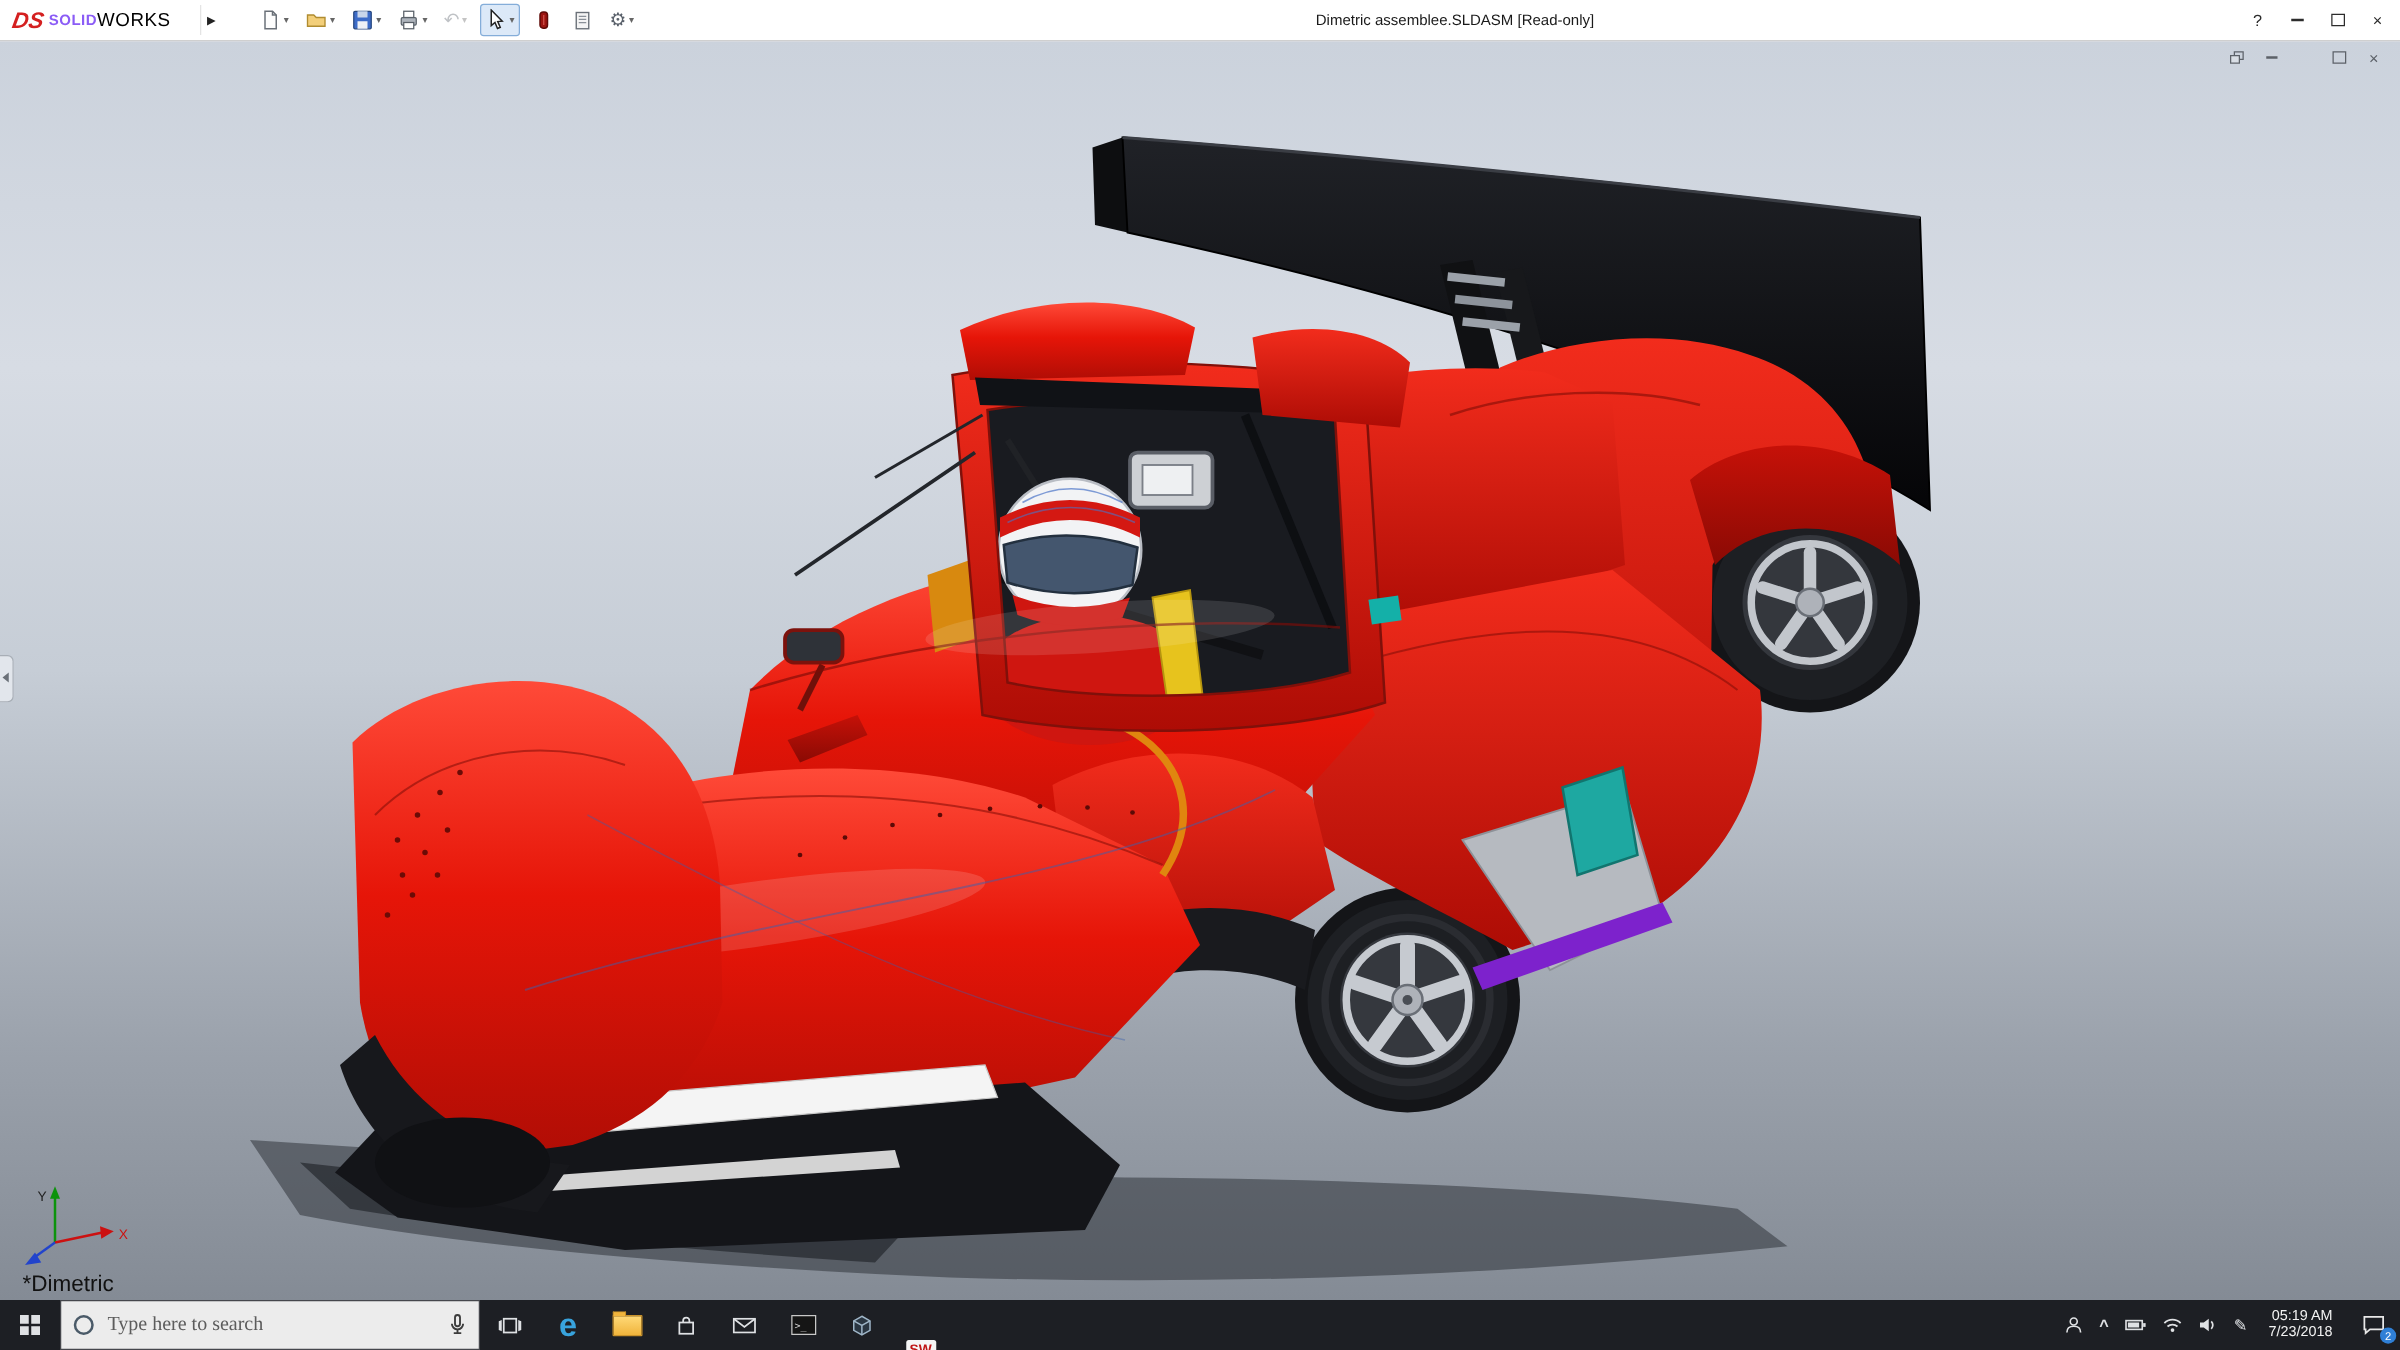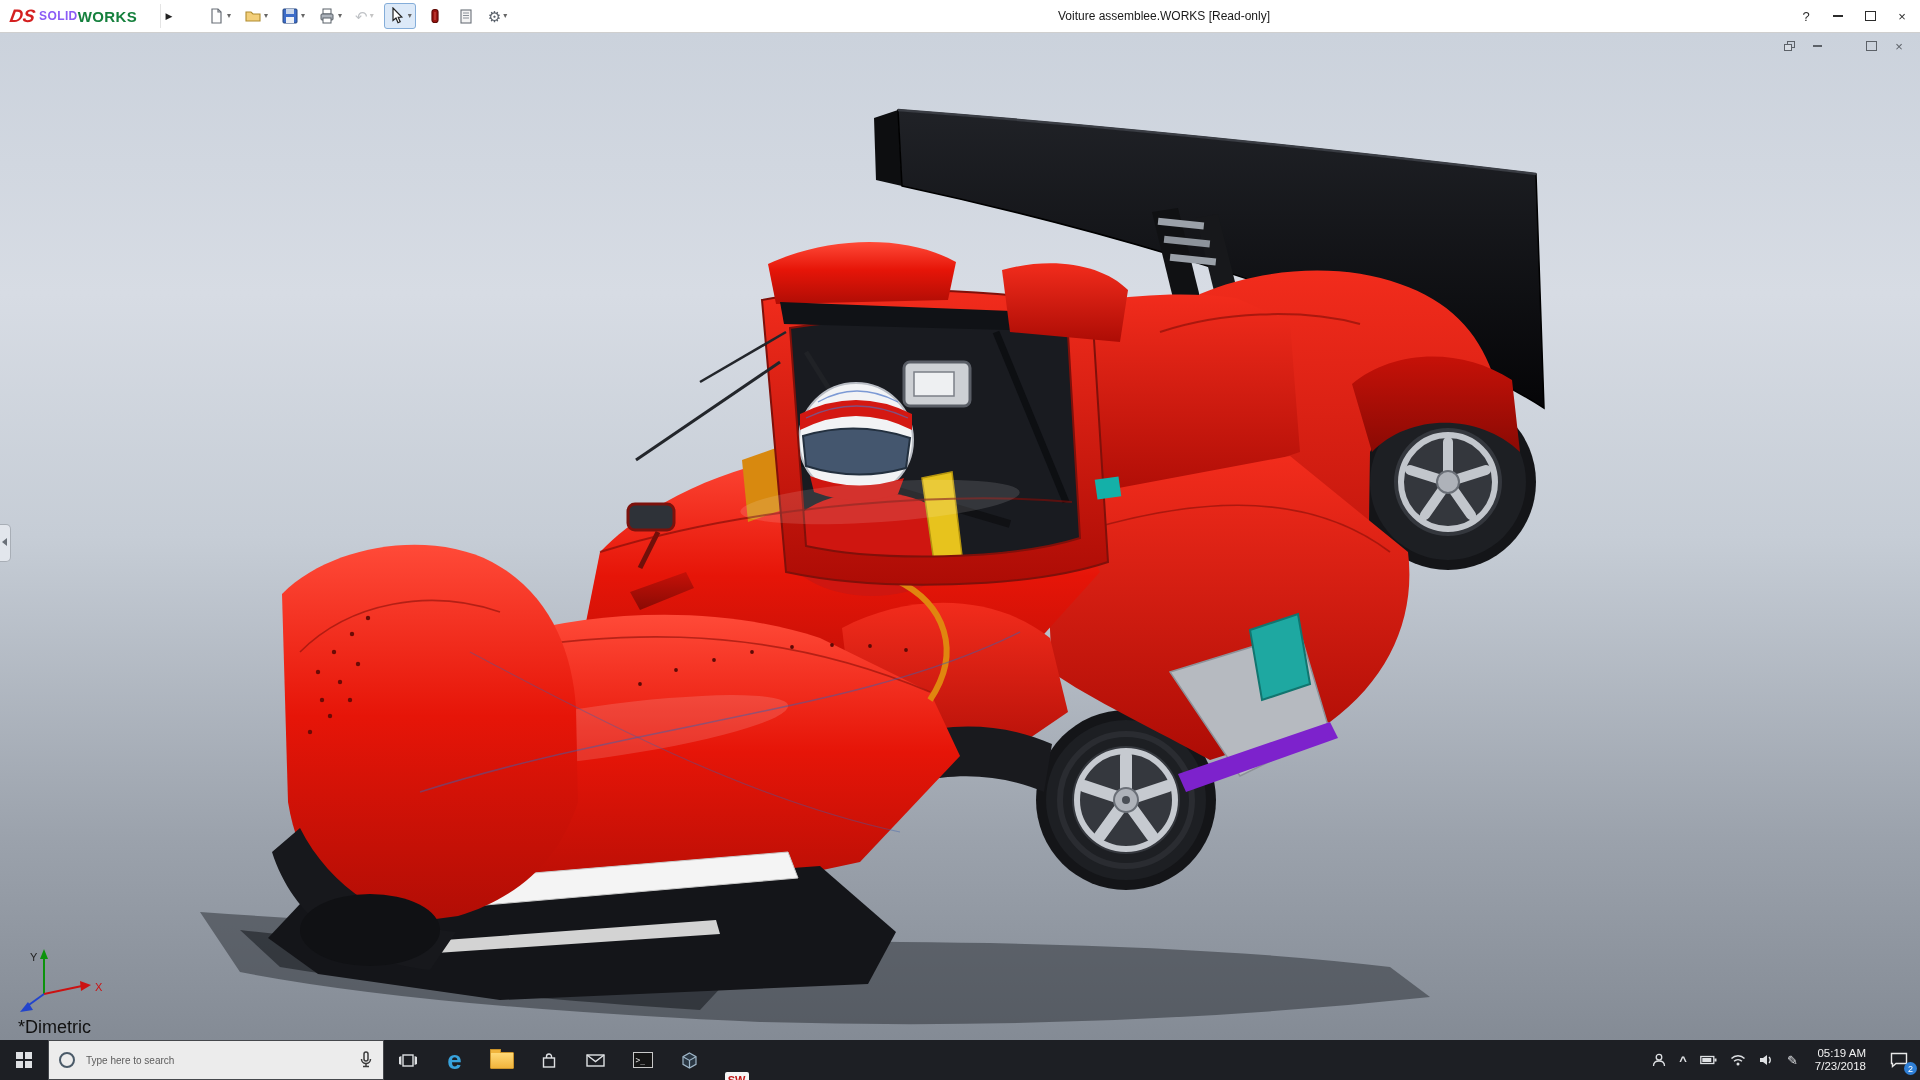--- a/index.html
+++ b/index.html
@@ -4,21 +4,21 @@
 <style>
   html,body{margin:0;padding:0;background:#555;}
   body{width:1920px;height:1080px;overflow:hidden;font-family:"Liberation Sans",sans-serif;}
   .screen{position:relative;width:1920px;height:1080px;background:#fff;}
 
   
   .titlebar{position:absolute;top:0;left:0;right:0;height:32px;background:#ffffff;border-bottom:1px solid #cfcfcf;z-index:30;}
   .brand{position:absolute;left:10px;top:0;height:32px;display:flex;align-items:center;}
   .ds{color:#d42020;font-weight:bold;font-style:italic;font-size:18px;transform:skewX(-10deg);margin-right:4px;}
   .solid{font-weight:700;color:#8b5cf6;font-size:12px;letter-spacing:.4px;}
-  .works{font-weight:700;color:#15803d;font-size:15px;letter-spacing:.4px;}
+  .works{font-weight:400;color:#000000;font-size:15px;letter-spacing:.4px;}
   .flyout{position:absolute;left:160px;top:4px;width:16px;height:24px;display:flex;align-items:center;justify-content:center;font-size:9px;color:#222;cursor:pointer;border-left:1px solid #e4e4e4;}
   .tb{position:absolute;left:204px;top:0;height:32px;display:flex;align-items:center;}
   .tb-btn{display:flex;align-items:center;height:26px;padding:0 3px;margin-right:7px;border-radius:3px;cursor:pointer;}
   .tb-btn svg{display:block;}
   .caret{font-size:8px;color:#666;margin-left:2px;line-height:1;}
   .tb-btn.disabled{opacity:.38;}
   .tb-btn.pressed{background:#dce9f8;border:1px solid #84add9;height:24px;}
   .glyph-btn{font-size:15px;color:#59606a;line-height:1;}
   .title{position:absolute;left:1164px;top:0;transform:translateX(-50%);height:32px;display:flex;align-items:center;font-size:12px;color:#1a1a1a;white-space:nowrap;}
   .winctl{position:absolute;right:2px;top:0;height:32px;display:flex;align-items:center;}
@@ -43,21 +43,21 @@
   .triad{position:absolute;left:10px;bottom:24px;z-index:4;}
   .viewlabel{position:absolute;left:18px;bottom:2px;font-size:18px;color:#111;z-index:4;}
 
   
   .taskbar{position:absolute;left:0;right:0;bottom:0;height:40px;background:#1d1f24;display:flex;align-items:stretch;z-index:40;}
   .start{width:48px;display:flex;align-items:center;justify-content:center;cursor:pointer;}
   .win-logo{display:grid;grid-template-columns:7px 7px;grid-template-rows:7px 7px;gap:1.5px;}
   .win-logo i{background:#dfe1e4;}
   .searchbox{width:336px;background:#ececec;display:flex;align-items:center;padding:0 10px;gap:9px;border:1px solid #45474c;box-sizing:border-box;cursor:text;}
   .cortana{width:16px;height:16px;border-radius:50%;border:2.5px solid #4a5a68;box-sizing:border-box;flex:none;}
-  .search-input{flex:1;border:none;background:transparent;font-size:10px;color:#333;outline:none;font-family:Liberation Sans, sans-serif;min-width:0;}
+  .search-input{flex:1;border:none;background:transparent;font-size:16px;color:#333;outline:none;font-family:Liberation Serif, serif;min-width:0;}
   .search-input::placeholder{color:#5c5c5c;}
   .tbtn{width:47px;display:flex;align-items:center;justify-content:center;cursor:pointer;position:relative;flex:none;}
   .tbtn.active{background:#2c2f36;box-shadow:inset 0 -2px 0 #76b9ed;margin-top:44px;}
   .edge-e{color:#38a3dd;font-size:26px;font-weight:bold;line-height:1;}
   .folder{width:22px;height:15px;background:linear-gradient(#ffd977,#f0b43c);border:1px solid #c9922a;border-radius:1px;position:relative;}
   .folder::before{content:"";position:absolute;top:-4px;left:-1px;width:9px;height:3px;background:#f0b43c;border:1px solid #c9922a;border-bottom:none;border-radius:1px 1px 0 0;}
   .cmdic{width:20px;height:16px;background:#151515;border:1px solid #c8c8c8;color:#ddd;font-size:8px;font-family:"DejaVu Sans Mono",monospace;display:flex;align-items:center;padding-left:2px;box-sizing:border-box;}
   .sw-tile{width:24px;height:24px;background:#f5f5f5;border-radius:2px;display:flex;flex-direction:column;align-items:center;justify-content:center;line-height:1;}
   .sw-s{color:#c01616;font-weight:bold;font-size:11px;}
   .sw-y{color:#c01616;font-size:5.5px;margin-top:1px;}
@@ -135,21 +135,21 @@
             <line x1="6" y1="8.5" x2="12" y2="8.5" stroke="#8a9098" stroke-width="1"></line>
             <line x1="6" y1="11" x2="12" y2="11" stroke="#8a9098" stroke-width="1"></line>
           </svg>
       </div>
       <div class="tb-btn">
         <span class="glyph-btn">⚙</span>
         <span class="caret">▾</span>
       </div>
     </div>
 
-    <div class="title">Voiture assemblee.WORKS [Read-only]</div>
+    <div class="title">Dimetric assemblee.SLDASM [Read-only]</div>
 
     <div class="winctl">
       <div class="wbtn">
           <span>?</span>
         </div>
       <div class="wbtn">
           <span class="min-bar"></span>
         </div>
       <div class="wbtn">
           <span class="max-box"></span>

